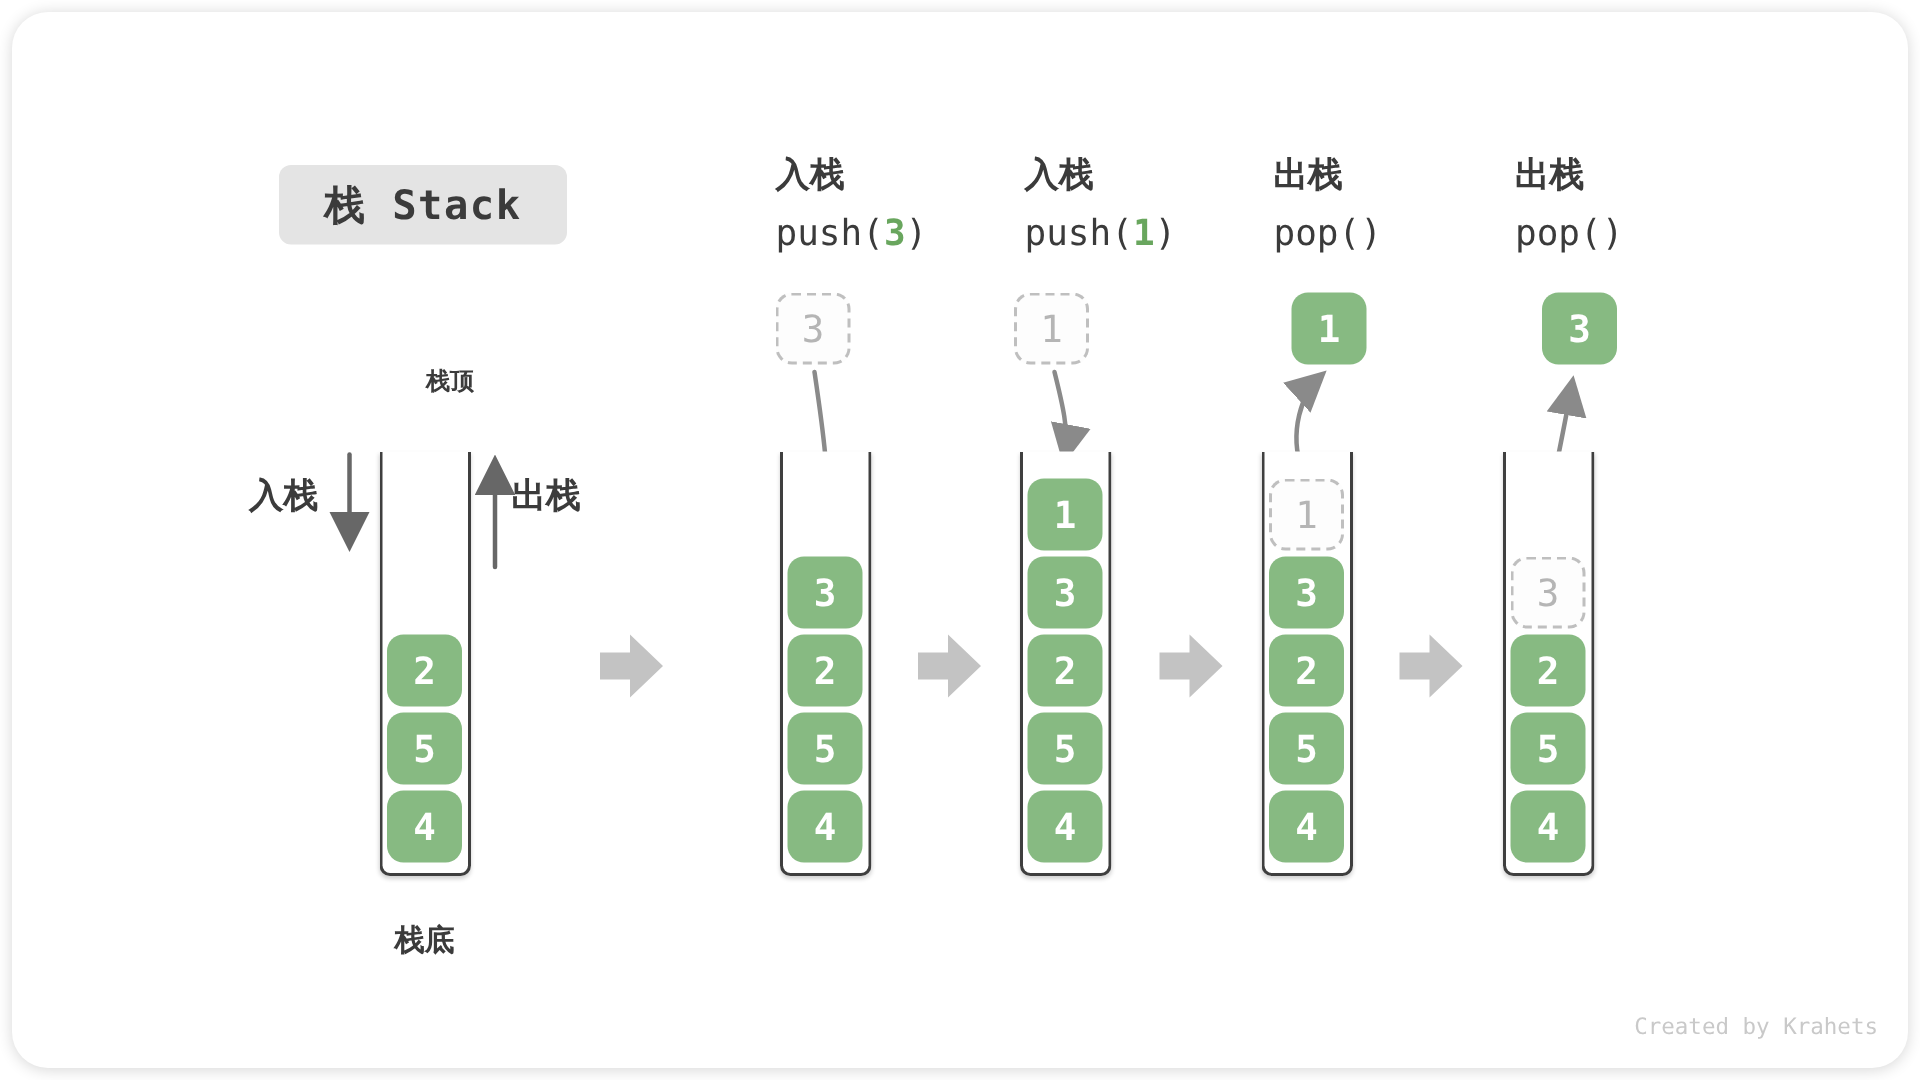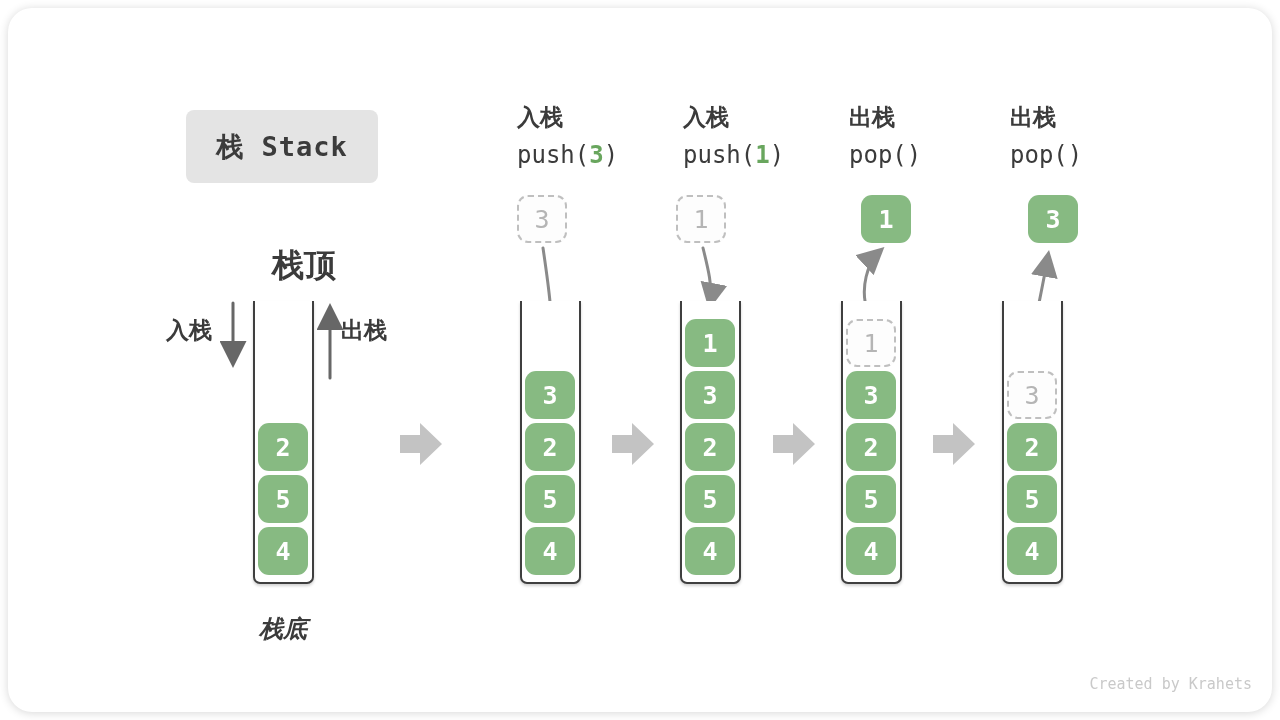--- a/index.html
+++ b/index.html
@@ -16,28 +16,28 @@
     --wall:#3f3f3f;
   }
   *{margin:0;padding:0;box-sizing:border-box;}
   html,body{width:1280px;height:720px;background:#ffffff;overflow:hidden;
     font-family:"DejaVu Sans",sans-serif;}
   .canvas{position:relative;width:1280px;height:720px;}
   .card{position:absolute;left:8px;top:8px;width:1264px;height:704px;
     background:#ffffff;border-radius:24px;box-shadow:0 1px 10px rgba(0,0,0,0.16);}
   .overlay{position:absolute;left:0;top:0;width:1280px;height:720px;pointer-events:none;}
 
-  .title-box{position:absolute;left:186px;top:110px;width:192px;height:73px;
+  .title-box{position:absolute;left:186px;top:110px;width:192px;height:53px;
     background:var(--title-bg);border-radius:8px;display:flex;align-items:center;
     justify-content:center;font-family:"DejaVu Sans Mono",monospace;
     font-weight:bold;font-size:27px;color:var(--ink);letter-spacing:1px;}
 
   .anno{position:absolute;color:var(--ink);font-weight:bold;}
-  .anno-top{left:236px;top:244px;width:100px;text-align:right;font-size:32px;}
-  .anno-bottom{left:233px;top:613px;width:100px;text-align:center;font-size:24px;font-style:italic;}
+  .anno-top{left:250px;top:244px;width:100px;text-align:center;font-size:16px;}
+  .anno-bottom{left:233px;top:613px;width:100px;text-align:center;font-size:20px;}
   .anno-push{left:166px;top:315px;font-size:23px;}
   .anno-pop{left:341px;top:315px;font-size:23px;}
 
   .op{position:absolute;top:103px;}
   .op-name{font-size:23px;font-weight:bold;color:var(--ink);line-height:28px;margin-bottom:10px;}
   .op-code{font-family:"DejaVu Sans Mono",monospace;font-size:24px;color:var(--ink);line-height:28px;}
   .op-code .code-arg{color:var(--code-green);font-weight:bold;}
 
   .stack-container{position:absolute;background:#ffffff;
     border-left:2px solid var(--wall);border-right:2px solid var(--wall);

